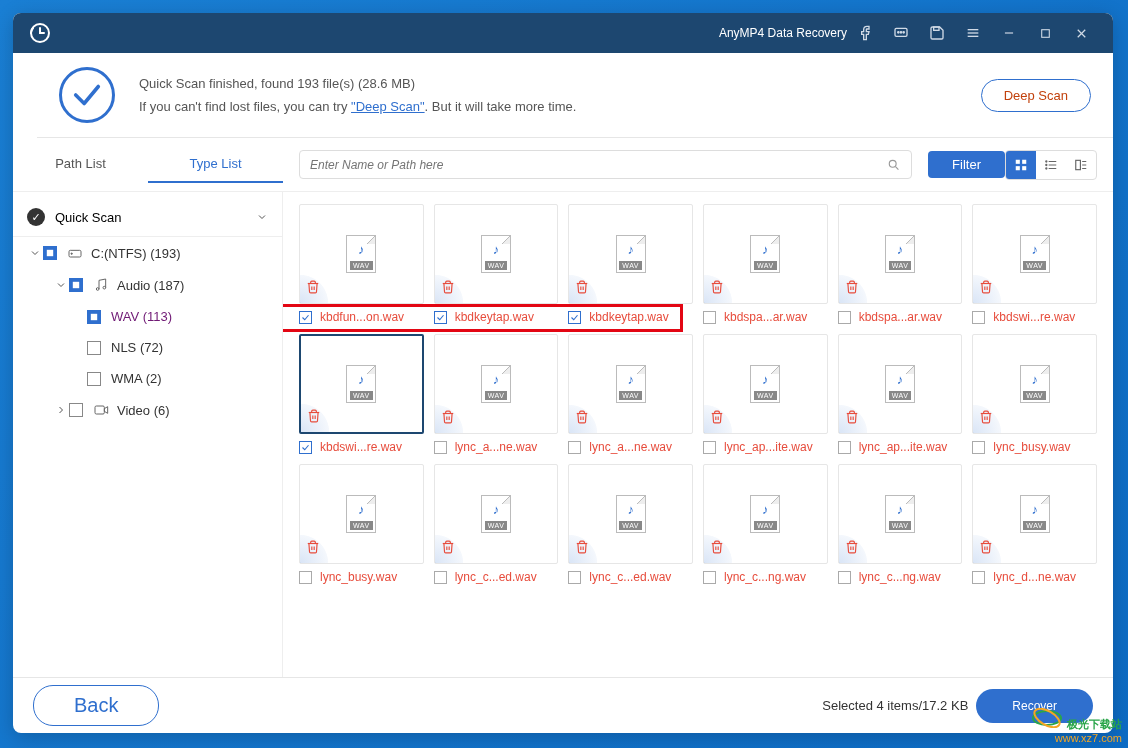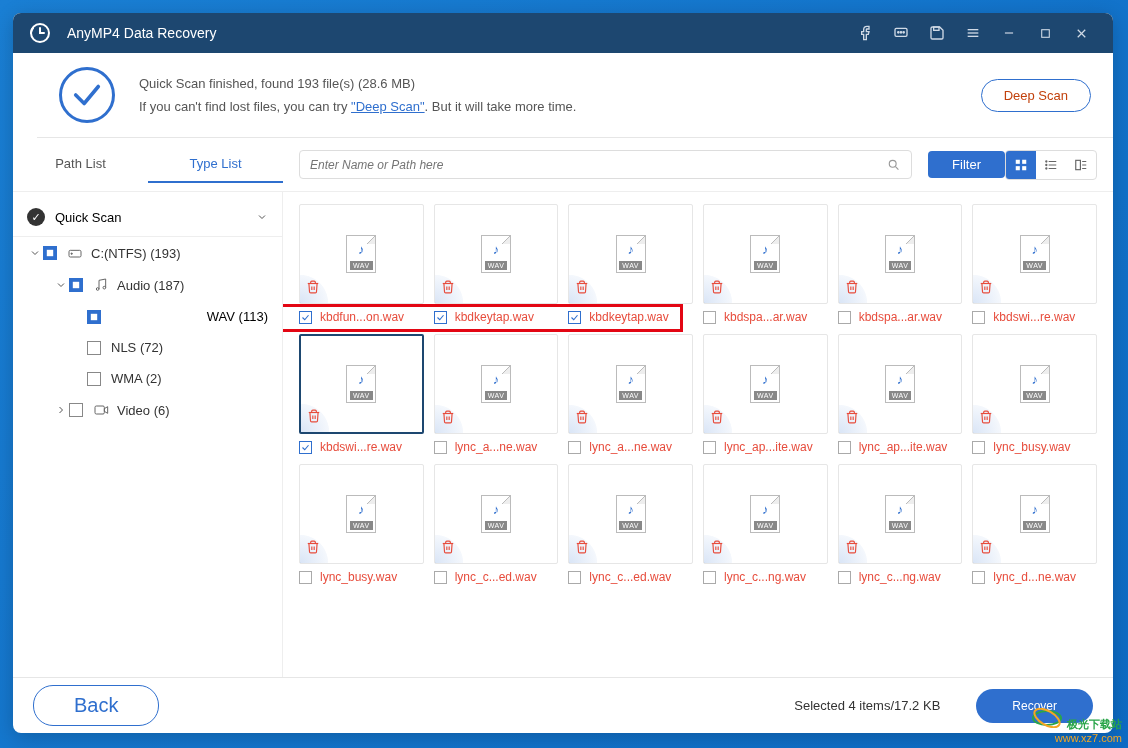--- a/index.html
+++ b/index.html
@@ -1,20 +1,20 @@
 <!DOCTYPE html>
 <html><head>
 <meta charset="utf-8">
 <style>
 * { box-sizing: border-box; margin: 0; padding: 0; }
 body { font-family: -apple-system, "Segoe UI", Arial, sans-serif; background: linear-gradient(135deg, #1a7fd4 0%, #0d6bc4 100%); width: 1128px; height: 748px; overflow: hidden; font-size: 13px; }
 .window { position: absolute; left: 13px; top: 13px; width: 1100px; height: 720px; background: #fff; border-radius: 8px; display: flex; flex-direction: column; box-shadow: 0 4px 20px rgba(0,0,0,.2); }
 .titlebar { height: 40px; background: #1d4770; display: flex; align-items: center; padding: 0 14px; color: #fff; border-radius: 8px 8px 0 0; }
 .titlebar .logo { width: 26px; height: 26px; margin-right: 14px; display:flex; align-items:center; justify-content:center; }
-.titlebar .title { font-size: 14px; flex: 1; }
+.titlebar .title { font-size: 12px; flex: 1; text-align: right; }
 .titlebar .tbtn { width: 36px; height: 40px; display: flex; align-items: center; justify-content: center; color: #d0dae6; cursor: pointer; }
 .infobar { display: flex; align-items: center; padding: 14px 22px; border-bottom: 1px solid #e6e6e6; margin-left: 24px; }
 .infobar .check { width: 56px; height: 56px; border: 3px solid #2f6fce; border-radius: 50%; display:flex; align-items:center; justify-content:center; margin-right: 24px; }
 .infobar .msg { flex: 1; color: #555; line-height: 1.8; }
 .infobar .msg .link { color: #2f6fce; text-decoration: underline; cursor:pointer; }
 .deepscan { border: 1px solid #2f6fce; color: #c2410c; background:#fff; padding: 8px 22px; border-radius: 20px; cursor:pointer; font-size:13px; }
 .toolbar-row { display:flex; align-items:center; padding: 8px 16px 8px 0; border-bottom:1px solid #eee; }
 .tabs { display:flex; width: 270px; }
 .tab { flex:1; text-align:center; padding: 10px 0; color:#555; cursor:pointer; }
 .tab.active { color:#2f6fce; border-bottom: 2px solid #2f6fce; }
@@ -24,21 +24,21 @@
 .viewbtns { display:flex; border:1px solid #ddd; border-radius:4px; overflow:hidden; margin-left: auto; }
 .viewbtn { width:30px; height:28px; display:flex; align-items:center; justify-content:center; cursor:pointer; color:#666; }
 .viewbtn.active { background:#2f6fce; color:#fff; }
 .body { flex:1; display:flex; overflow:hidden; }
 .sidebar { width: 270px; border-right:1px solid #eee; padding: 6px 0; overflow:auto; }
 .sbrow { display:flex; align-items:center; padding: 8px 14px; cursor:pointer; color:#333; }
 .sbrow .chev { width:16px; }
 .sbrow .chk { width:14px; height:14px; border:1px solid #888; margin-right:10px; display:inline-flex; align-items:center; justify-content:center; }
 .sbrow .chk.filled { background:#2f6fce; border-color:#2f6fce; }
 .sbrow .chk.partial { background:#2f6fce; border-color:#2f6fce; }
-.sbrow.sel { color:#000000;justify-content:space-between; }
+.sbrow.sel { color:#701a75; }
 .sbrow .ic { margin-right:8px; color:#666; }
 .qsrow { display:flex; align-items:center; padding:10px 14px; border-bottom:1px solid #eee; }
 .qsrow .dot { width:18px; height:18px; border-radius:50%; background:#333; color:#fff; display:flex; align-items:center; justify-content:center; margin-right:10px; font-size:11px; }
 .content { flex:1; padding: 12px 16px; overflow:auto; }
 .grid { display:grid; grid-template-columns: repeat(6, 1fr); gap: 10px 10px; }
 .card { display:flex; flex-direction:column; }
 .thumb { height: 100px; border:1px solid #e6e6e6; border-radius:2px; position:relative; display:flex; align-items:center; justify-content:center; }
 .thumb.sel { border:2px solid #1d4770; }
 .thumb .trash { position:absolute; left:6px; bottom:6px; color:#e74c3c; }
 .thumb .corner { position:absolute; left:0; bottom:0; width:28px; height:28px; background: radial-gradient(circle at 0 100%, rgba(47,111,206,.18) 0%, rgba(47,111,206,.05) 70%, transparent 72%); }
@@ -47,21 +47,21 @@
 .fileicon .note { position:absolute; top:6px; font-size:13px; color:#2f6fce; }
 .fileicon .ext { font-size:7px; background:#888; color:#fff; padding:1px 3px; margin-bottom:2px; letter-spacing:.5px; }
 .flabel { display:flex; align-items:center; margin-top:6px; gap:8px; color:#e74c3c; font-size:12px; white-space:nowrap; overflow:hidden; }
 .flabel .cb { width:13px; height:13px; border:1px solid #2f6fce; display:inline-flex; align-items:center; justify-content:center; flex-shrink:0; }
 .flabel .cb.unchecked { border-color:#aaa; }
 .flabel .cb svg { display:none; }
 .flabel .cb.checked svg { display:block; }
 .highlight-box { position:absolute; border:3px solid #e30613; pointer-events:none; }
 .footer { height:56px; border-top:1px solid #e6e6e6; display:flex; align-items:center; padding: 0 20px; }
 .backbtn { border:1px solid #2f6fce; color:#2f6fce; background:#fff; padding:8px 40px; border-radius:20px; cursor:pointer; font-size:20px; }
-.status { margin-left:auto; color:#333; margin-right:36px; }
+.status { margin-left:auto; color:#333; margin-right:8px; }
 .recoverbtn { background:#2f6fce; color:#ffffff; border:none; padding:10px 36px; border-radius:20px; cursor:pointer; font-size:12px; }
 .watermark { position:absolute; right:6px; bottom:4px; text-align:right; font-size:11px; pointer-events:none; }
 .watermark .wm1 { color:#2aa54a; font-weight:bold; }
 .watermark .wm2 { color:#f5a623; }
 </style>
 </head>
 <body>
 
 <div class="window">
 

